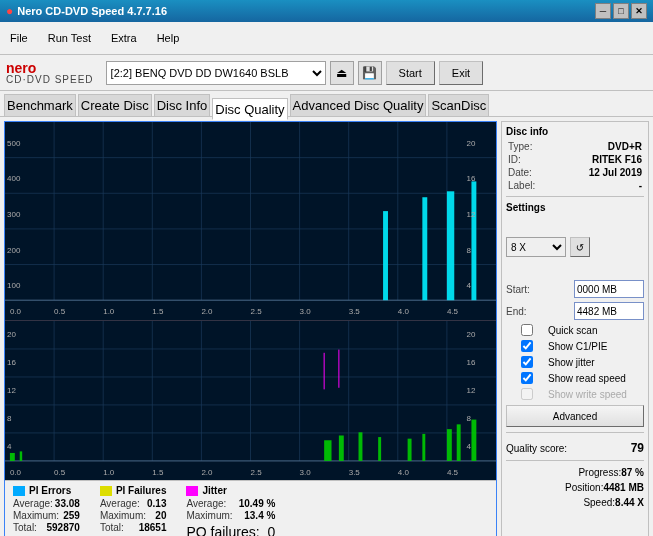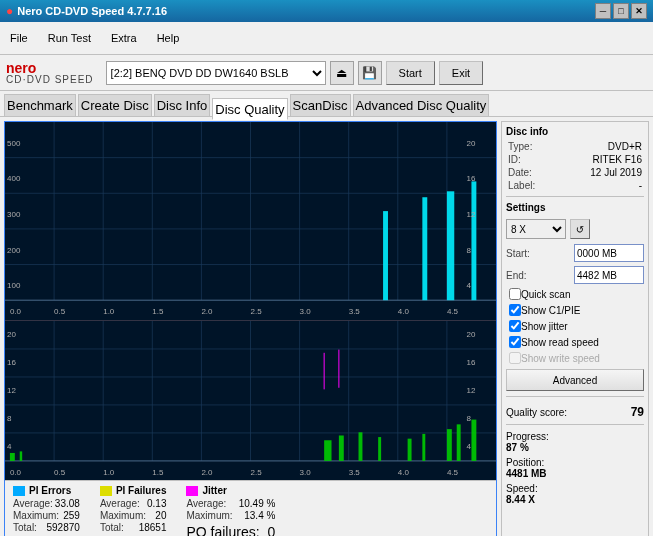--- a/index.html
+++ b/index.html
@@ -32,49 +32,49 @@
     
     .main { display: flex; height: calc(536px - 22px - 20px - 36px - 26px); }
 
     
     .right-panel { width: 148px; background: #f0f0f0; border: 1px solid #c0c0c0; margin: 4px 4px 4px 0; padding: 4px; font-size: 10px; display: flex; flex-direction: column; gap: 2px; }
 
     
     .section-title { font-weight: bold; font-size: 10px; margin-bottom: 2px; }
     .info-row { display: flex; justify-content: space-between; font-size: 10px; padding: 0 2px; }
     .info-label { color: #444; }
-    .info-value { color: #000; font-weight: normal; }
+    .info-value { color: #000; font-weight: bold; }
     .divider { border-top: 1px solid #c0c0c0; margin: 3px 0; }
 
     
-    .settings-row { display: flex; align-items: center; gap: 4px; margin: 2px 0; }
+    .settings-row { display: flex; align-items: center; gap: 4px; margin: 20px 0; }
     .speed-select { width: 60px; height: 20px; font-size: 10px; border: 1px solid #a0a0a0; }
     .small-icon { width: 20px; height: 20px; background: #e0e0e0; border: 1px outset #c0c0c0; display: flex; align-items: center; justify-content: center; font-size: 10px; cursor: pointer; }
     .input-field { width: 70px; height: 18px; border: 1px solid #7890c8; background: white; font-size: 10px; padding: 0 2px; text-align: left; }
     .input-row { display: flex; align-items: center; justify-content: space-between; margin: 1px 0; }
     .input-label { font-size: 10px; color: #444; }
     
-    .checkbox-row { display: flex; align-items: center; gap: 0; margin: 1px 3px; }
+    .checkbox-row { display: flex; align-items: center; gap: 15px; margin: 1px 15px; }
     .checkbox-row input[type=checkbox] { width: 12px; height: 12px; }
     .checkbox-row label { font-size: 10px; }
 
     .advanced-btn { width: 100%; height: 22px; background: linear-gradient(to bottom, #f5f5f5, #e0e0e0); border: 1px outset #c0c0c0; cursor: pointer; font-size: 10px; margin-top: 2px; }
     
     .quality-score-row { display: flex; justify-content: space-between; align-items: center; font-size: 10px; margin-top: 3px; }
     
-    .progress-row { display: flex; justify-content: flex-end; font-size: 10px; margin: 1px 0; flex-direction: column; }
+    .progress-row { display: flex; justify-content: flex-end; font-size: 10px; margin: 1px 0; }
 
     
     .stats-area { display: flex; border-top: 1px solid #c0c0c0; background: #f0f0f0; padding: 4px 8px; gap: 20px; }
     .stat-group { display: flex; flex-direction: column; gap: 1px; }
     .stat-header { display: flex; align-items: center; gap: 4px; font-size: 10px; font-weight: bold; margin-bottom: 1px; }
     .stat-color-box { width: 12px; height: 10px; }
     .stat-row { display: flex; justify-content: space-between; gap: 2px; font-size: 10px; }
     .stat-label { color: #333; }
-    .stat-value { font-weight: normal; }
+    .stat-value { font-weight: bold; }
     .po-row { display: flex; align-items: center; gap: 8px; font-size: 14px; margin-top: 2px; }
   </style>
 </head>
 <body>
 
 <div class="title-bar">
   <div class="title-bar-left">
     <span style="color:#ff4444; font-weight:bold; font-size:12px;">●</span>
     <span>Nero CD-DVD Speed 4.7.7.16</span>
   </div>
@@ -104,22 +104,22 @@
   <div class="toolbar-icon" title="Save">💾</div>
   <button class="toolbar-btn">Start</button>
   <button class="toolbar-btn">Exit</button>
 </div>
 
 <div class="tabs">
   <div class="tab">Benchmark</div>
   <div class="tab">Create Disc</div>
   <div class="tab">Disc Info</div>
   <div class="tab active">Disc Quality</div>
+  <div class="tab">Advanced Disc Quality</div>
   <div class="tab">ScanDisc</div>
-  <div class="tab">Advanced Disc Quality</div>
 </div>
 
 <div class="main">
 
   <div style="flex:1; display:flex; flex-direction:column; margin:4px; border:1px solid #3b82f6; background:white; overflow:hidden;">
 
     <div style="flex:1; position:relative; background:#001428; min-height:0;">
       <svg width="100%" height="100%" style="display:block;">
 
         <defs>

